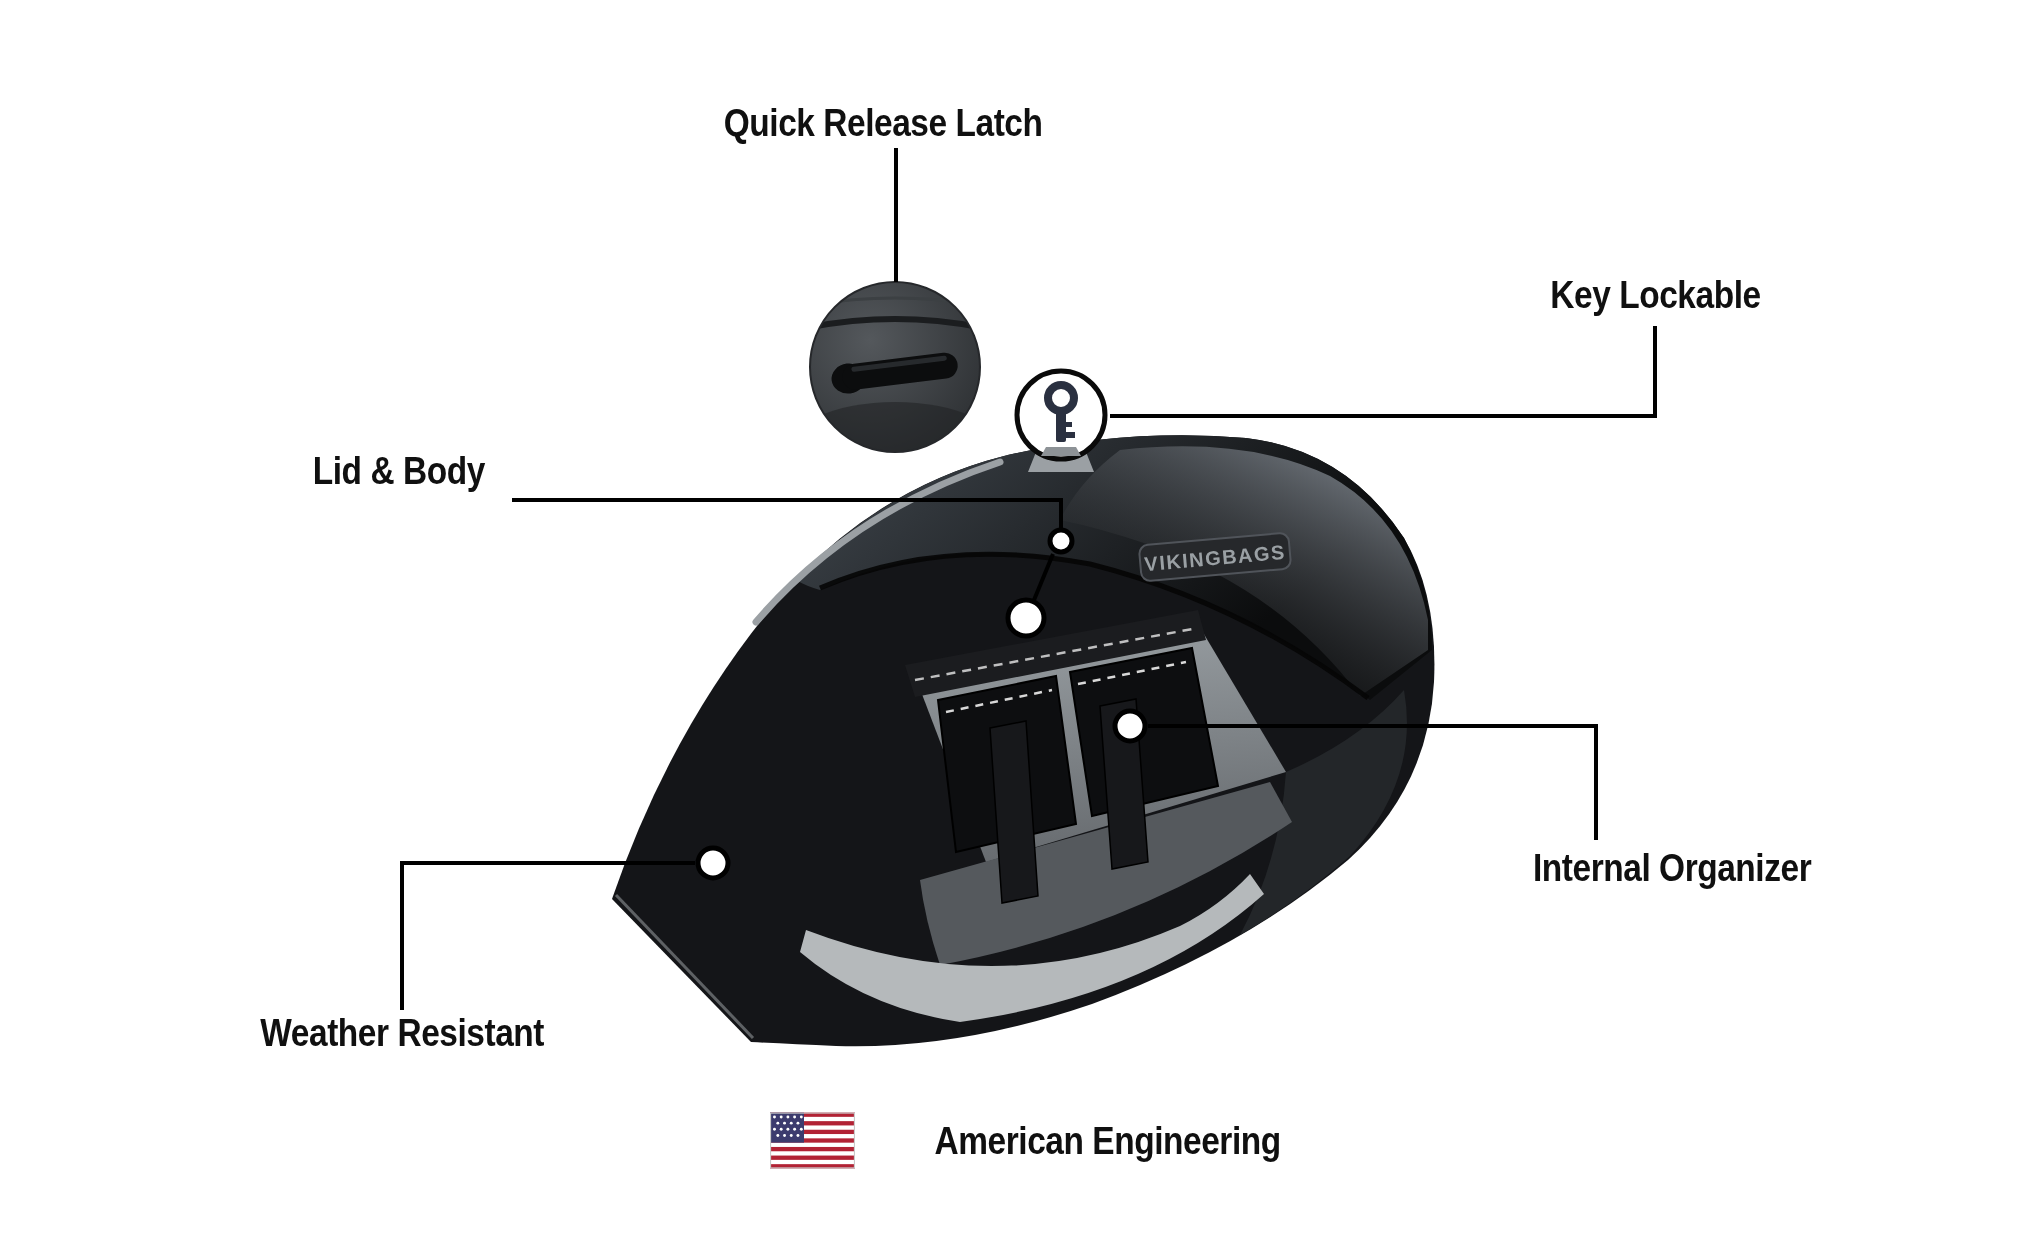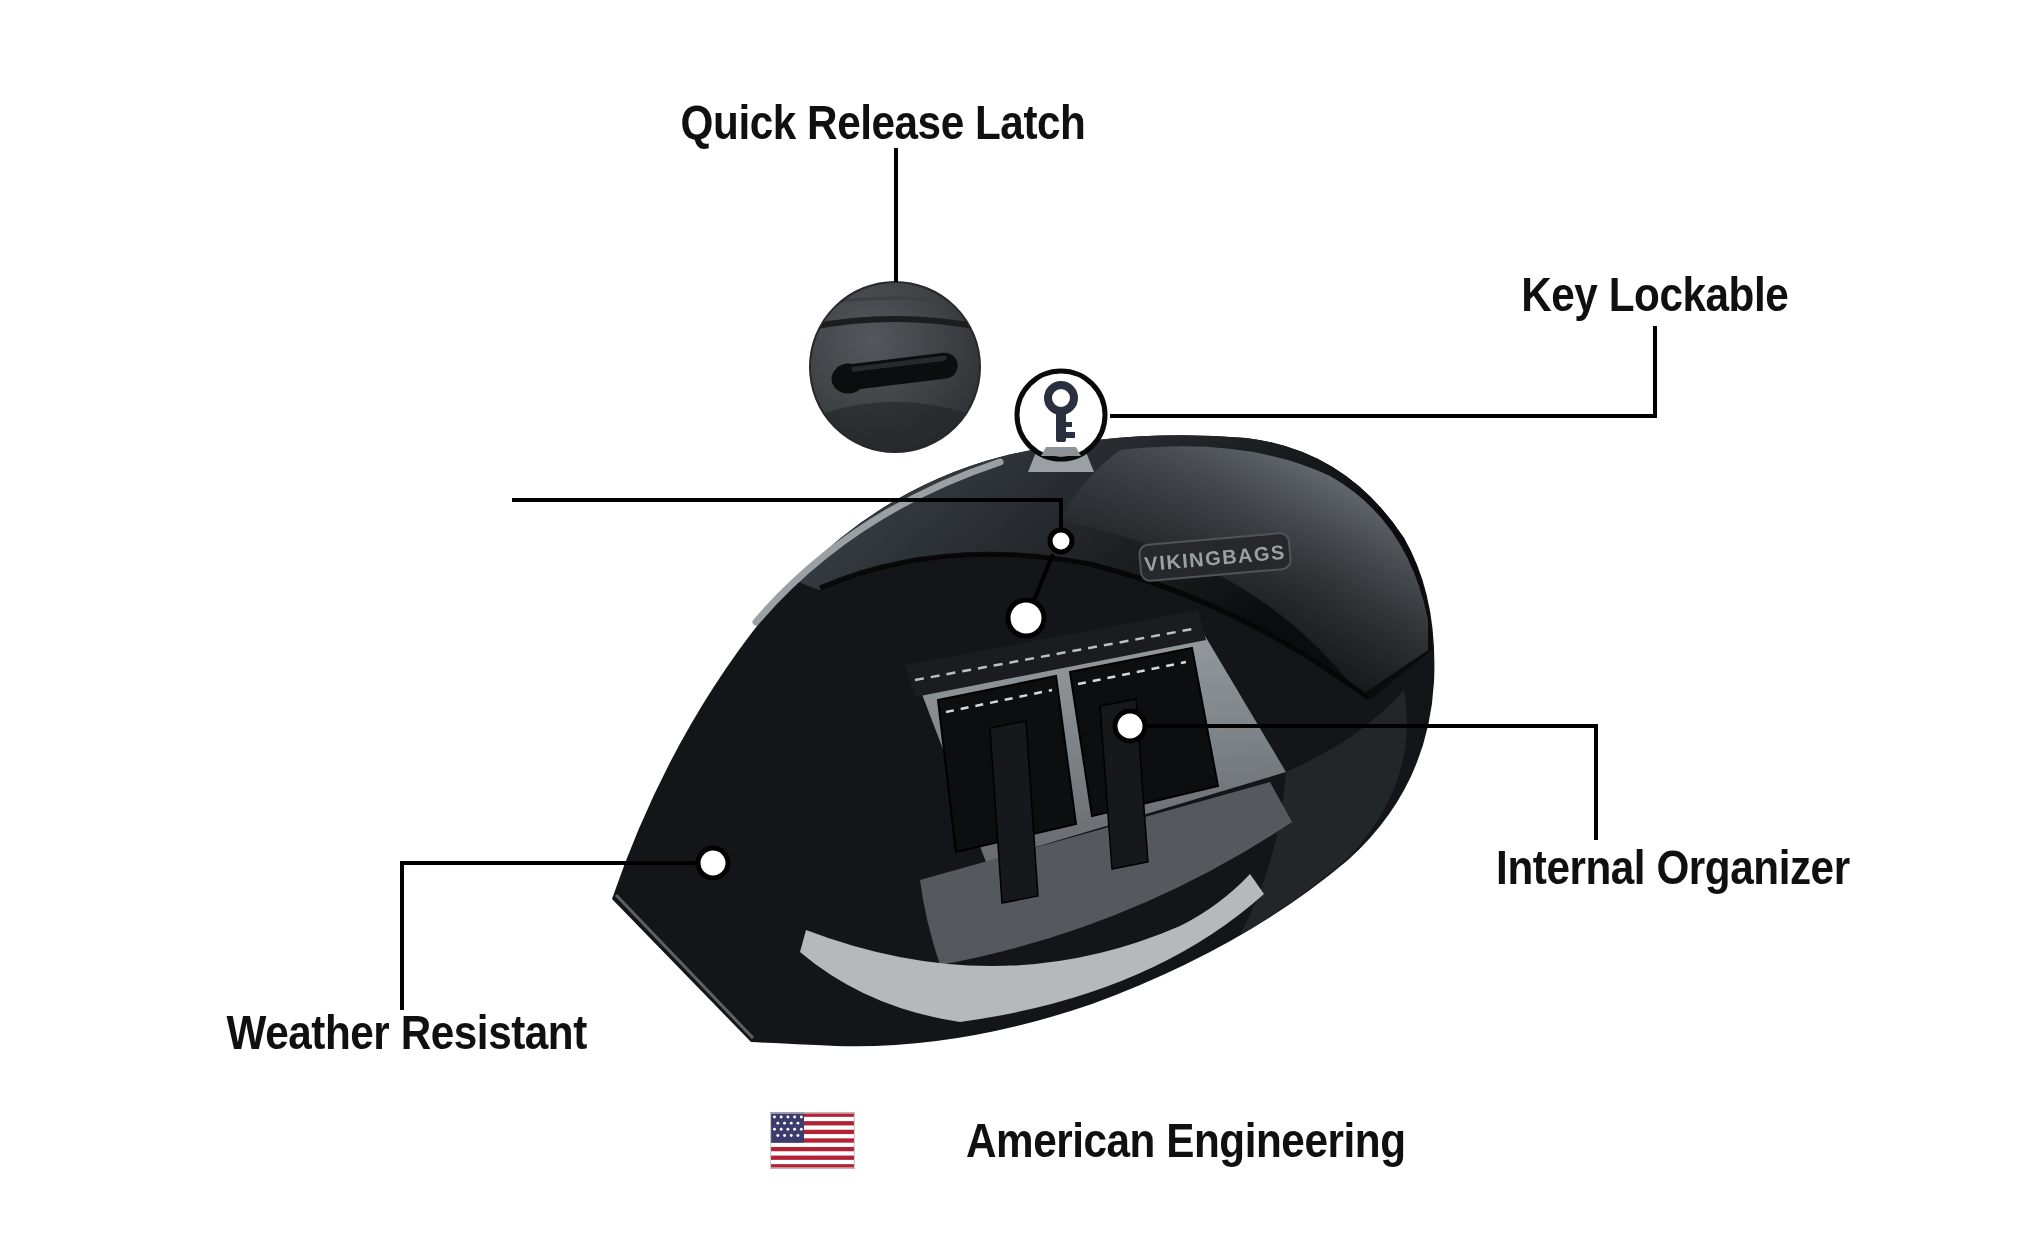--- a/index.html
+++ b/index.html
@@ -7,30 +7,30 @@
     position:relative;
     width:2044px;height:1248px;
     background:#ffffff;
     overflow:hidden;
     font-family:"Liberation Sans","DejaVu Sans",sans-serif;
   }
   .art{position:absolute;left:0;top:0;width:2044px;height:1248px;}
   .callout{
     position:absolute;
     font-weight:700;
-    font-size:48px;
+    font-size:38px;
     color:#101010;
     text-align:center;
     white-space:nowrap;
     line-height:46px;
   }
   .cond{display:inline-block;transform:scaleX(.88);transform-origin:center;letter-spacing:-.5px;}
   .engineering-row{
     position:absolute;
-    display:flex;align-items:center;gap:81px;
+    display:flex;align-items:center;gap:56px;
   }
   .flag{display:block;}
 </style>
 </head>
 <body>
 
 <div class="canvas">
 
   <svg class="art" viewBox="0 0 2044 1248">
     <defs>
@@ -139,20 +139,21 @@
 
   <div class="callout" style="left:633px;top:100px;width:500px;">
     <span class="cond">Quick Release Latch</span>
   </div>
 
   <div class="callout" style="left:1455px;top:272px;width:400px;text-decoration:underline;">
     <span class="cond">Key Lockable</span>
   </div>
 
   <div class="callout" style="left:199px;top:448px;width:400px;">
+    <div><span class="cond">Lid &amp; Body</span></div>
   </div>
 
   <div class="callout" style="left:1472px;top:845px;width:400px;">
     <span class="cond">Internal Organizer</span>
   </div>
 
   <div class="callout" style="left:202px;top:1010px;width:400px;">
     <span class="cond">Weather Resistant</span>
   </div>
 

